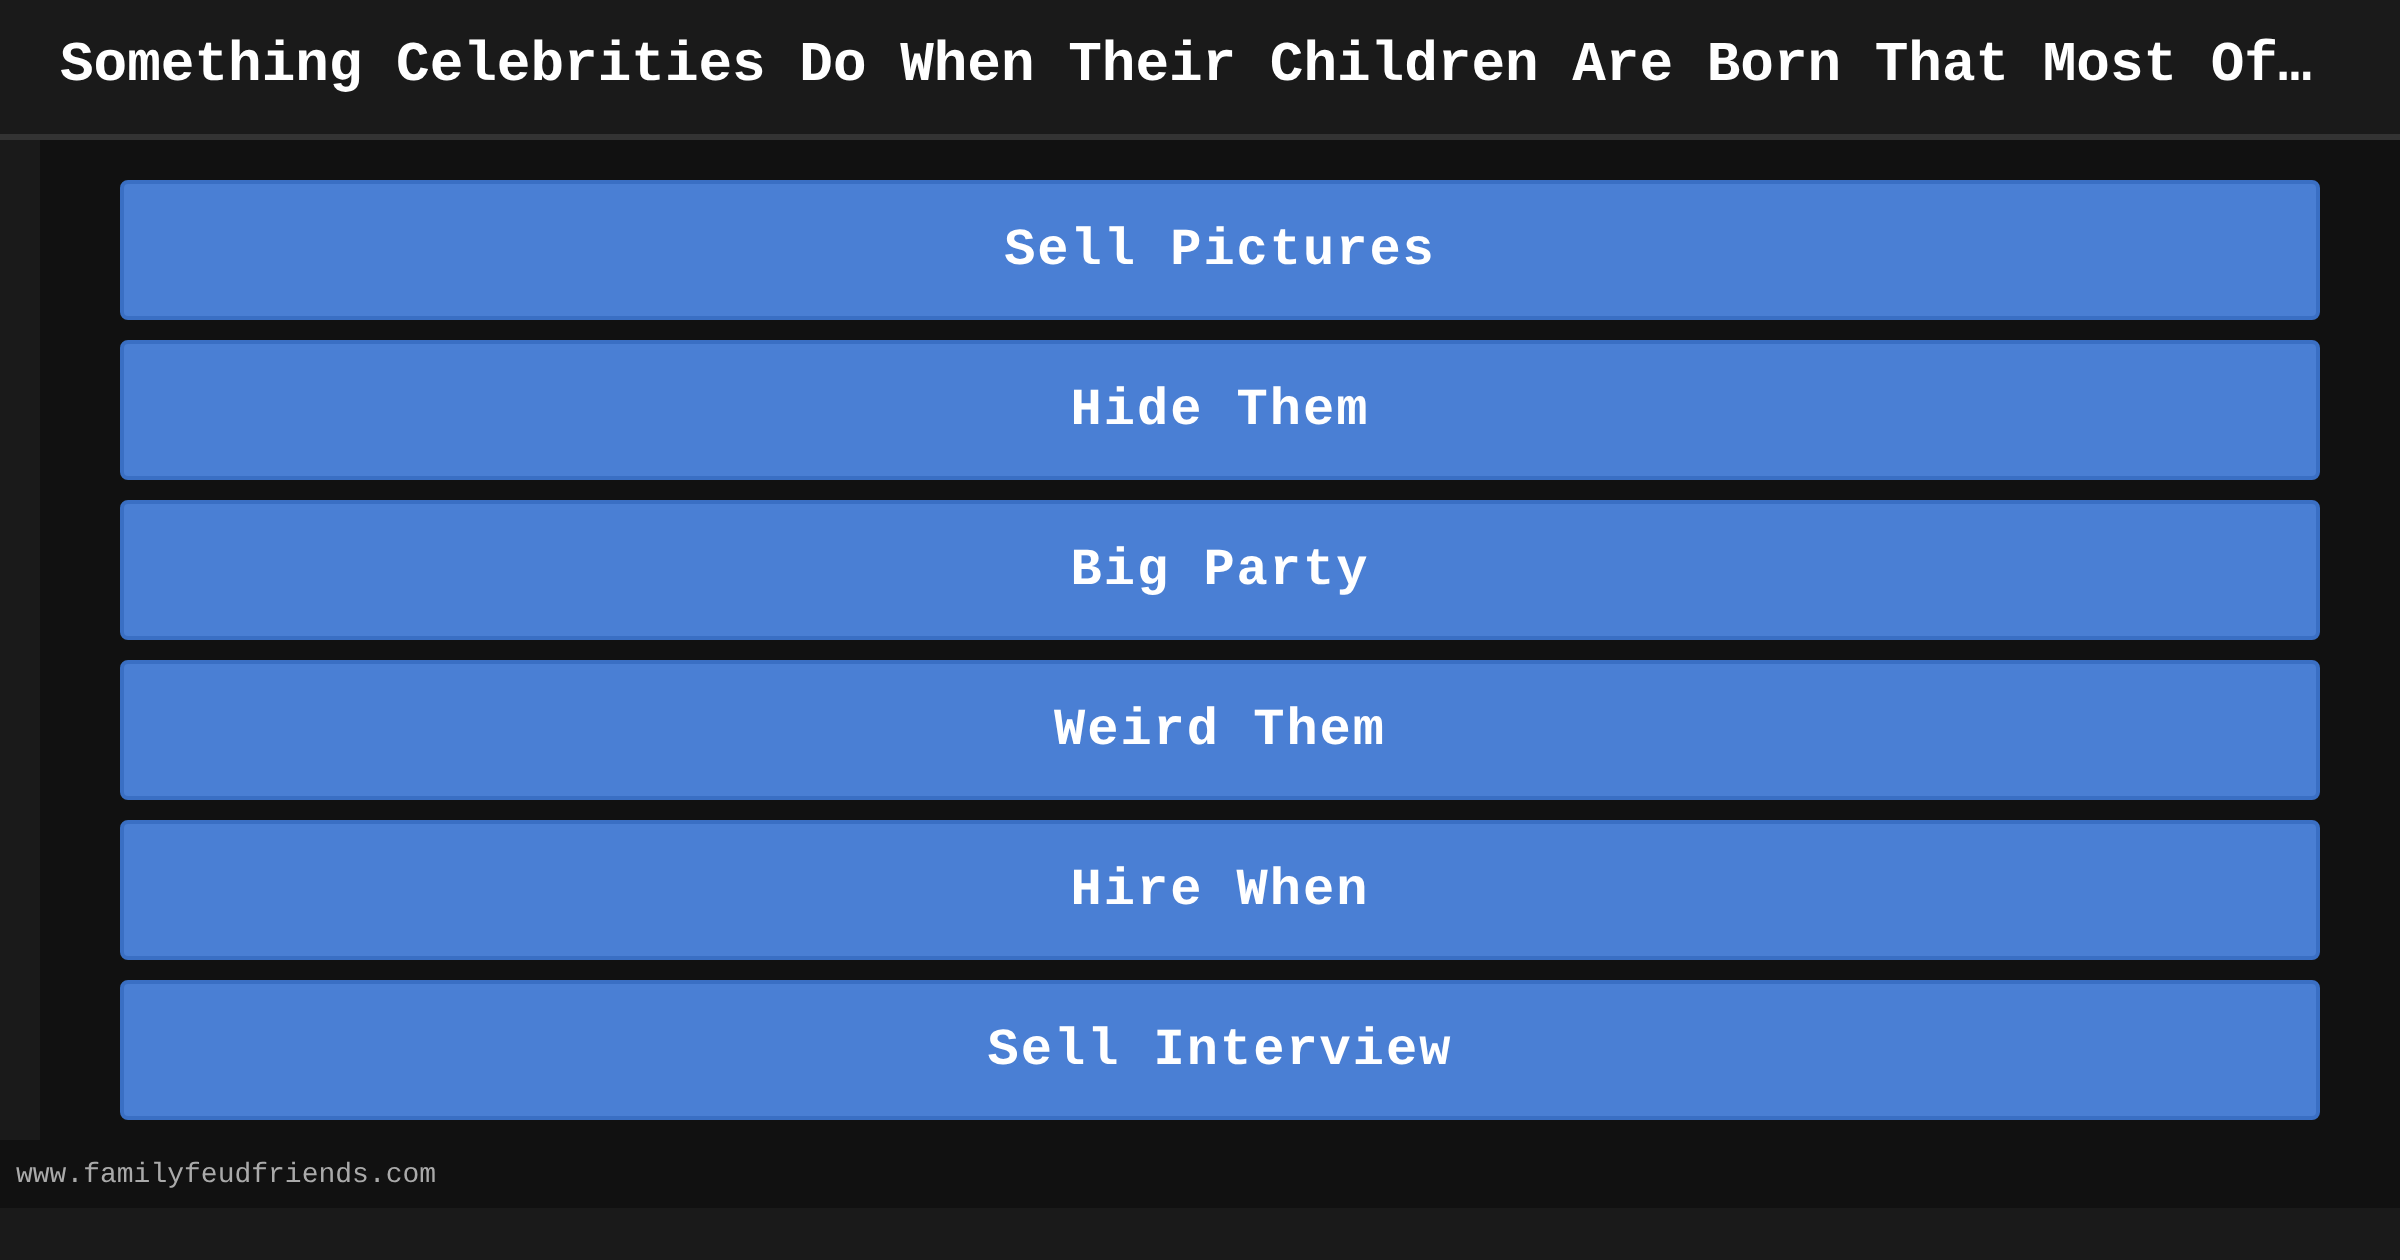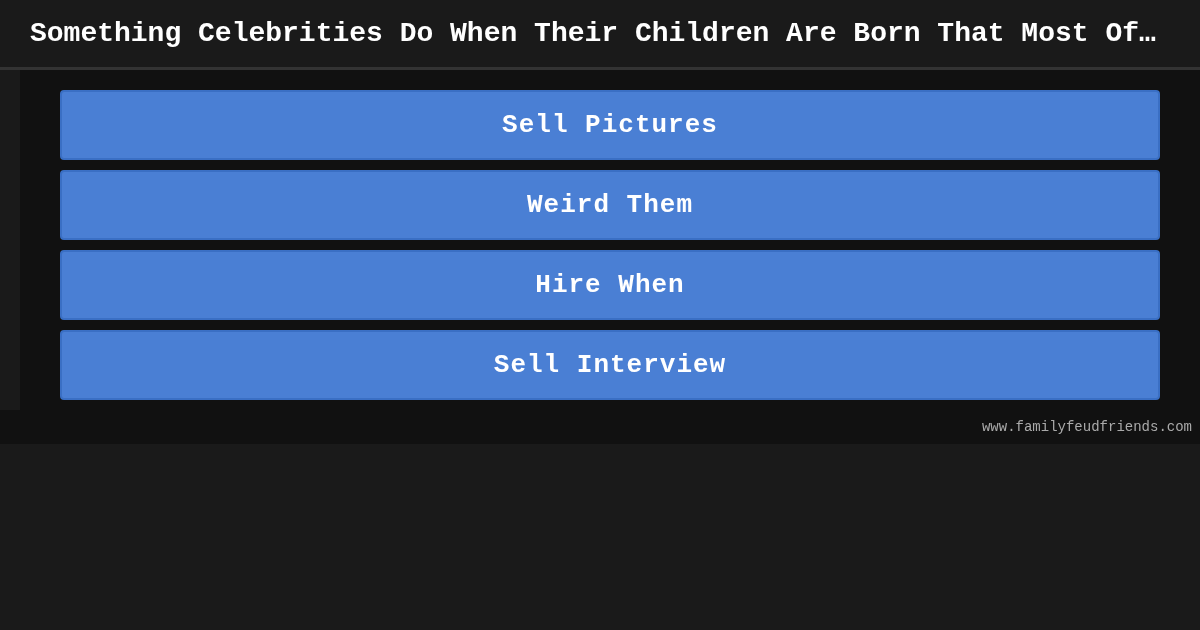--- a/index.html
+++ b/index.html
@@ -54,38 +54,40 @@
       color: #ffffff;
       font-size: 26px;
       font-weight: bold;
       font-family: 'Courier New', Courier, monospace;
       letter-spacing: 1px;
     }
 
     .footer {
       background-color: #111111;
       padding: 8px;
-      text-align: right;
+      text-align: left;
     }
 
     .footer-url {
       color: #aaaaaa;
       font-size: 14px;
       font-family: 'Courier New', Courier, monospace;
     }
   </style>
 </head>
 <body>
 
 <div class="header">
   <div class="header-title">Something Celebrities Do When Their Children Are Born That Most Of Us Don'</div>
 </div>
 
 <div class="main-content" id="answers-container">
 <div class="answer-row"><span class="answer-text">Sell Pictures</span></div>
+    <div class="answer-row"><span class="answer-text">Hide Them</span></div>
+    <div class="answer-row"><span class="answer-text">Big Party</span></div>
     <div class="answer-row"><span class="answer-text">Weird Them</span></div>
     <div class="answer-row"><span class="answer-text">Hire When</span></div>
     <div class="answer-row"><span class="answer-text">Sell Interview</span></div>
   </div>
 
 <div class="footer">
   <span class="footer-url">www.familyfeudfriends.com</span>
 </div>
 
 </body></html>

